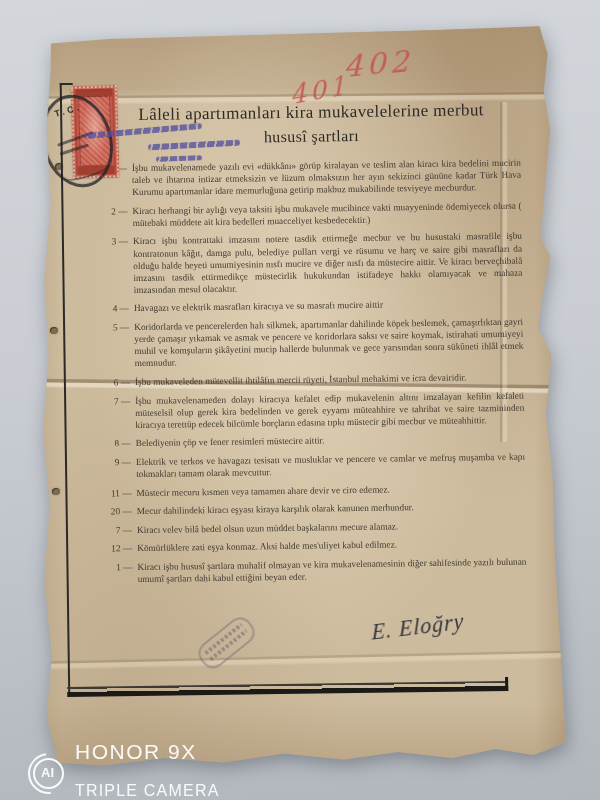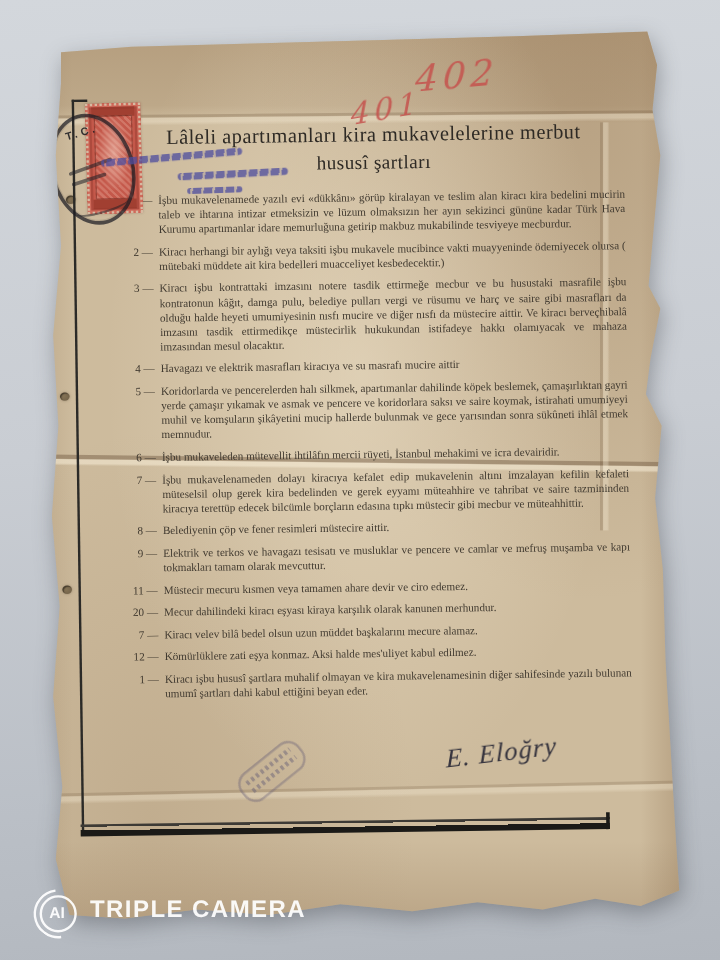--- a/index.html
+++ b/index.html
@@ -102,21 +102,21 @@
   .ai-circle{position:absolute;left:3px;top:3px;width:25px;height:25px;border-radius:50%;
     display:flex;align-items:center;justify-content:center;
     font-size:13px;font-weight:bold;letter-spacing:0;}
   .ai-ring{position:absolute;left:1px;top:1px;width:27px;height:27px;border-radius:50%;
     border:2.5px solid rgba(255,255,255,0.93);}
   .ai-arc{position:absolute;left:-4px;top:-4px;width:37px;height:37px;border-radius:50%;
     border:2.5px solid rgba(0,0,0,0);border-left-color:rgba(255,255,255,0.93);
     border-bottom-color:rgba(255,255,255,0.93);transform:rotate(38deg);}
   .wm-text{margin-left:6px;line-height:1.05;}
   .wm-l1{font-size:21px;letter-spacing:1.5px;font-weight:400;}
-  .wm-l2{font-size:20px;letter-spacing:1.2px;font-weight:700;}
+  .wm-l2{font-size:16px;letter-spacing:1.2px;font-weight:400;margin-top:20px;}
 </style>
 </head>
 <body>
 
 <div class="photo">
   <div class="paper-wrap">
     <div class="paper">
 
       <div class="crease-h crease-1"></div>
       <div class="crease-h crease-2"></div>
@@ -182,16 +182,17 @@
     </div>
   </div>
 
   <div class="watermark">
     <div class="ai-logo">
       <div class="ai-arc"></div>
       <div class="ai-ring"></div>
       <div class="ai-circle">AI</div>
     </div>
     <div class="wm-text">
+      <div class="wm-l1">HONOR 9X</div>
       <div class="wm-l2">TRIPLE CAMERA</div>
     </div>
   </div>
 </div>
 
 </body></html>

